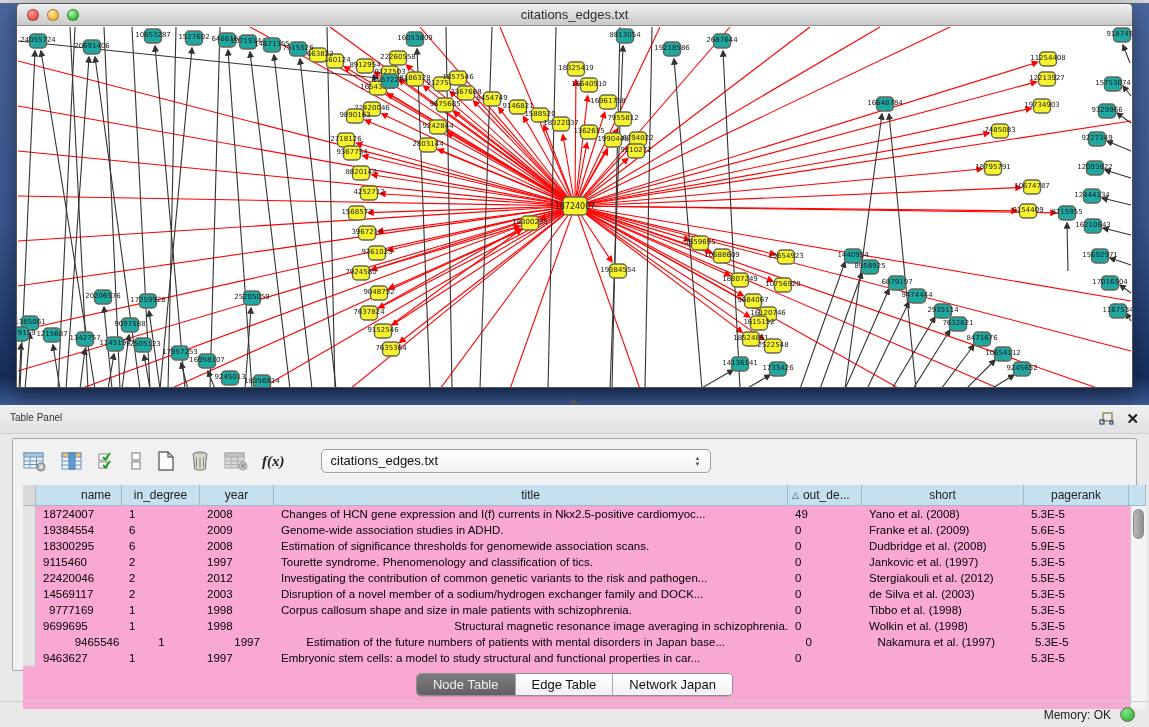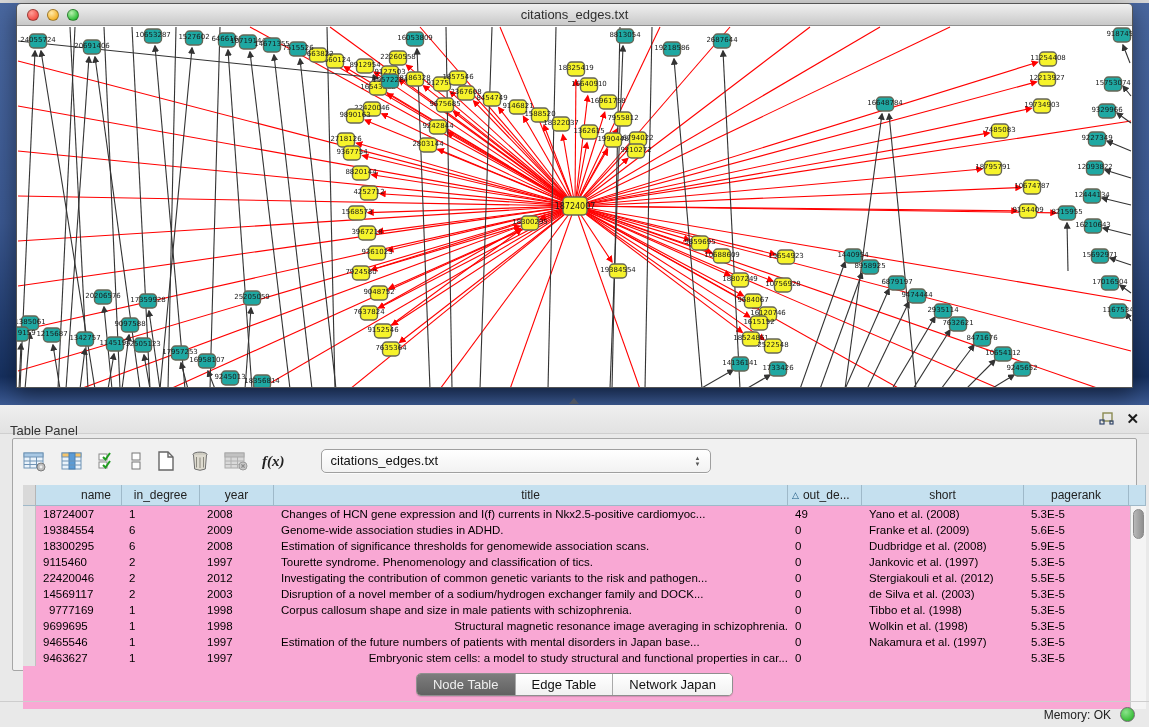--- a/index.html
+++ b/index.html
@@ -26,21 +26,21 @@
   .canvas svg { position:absolute; left:0; top:0; }
 
   .splitter { position:absolute; left:566px; top:398px; width:16px; height:7px; }
   .splitter i { display:block; margin:0 auto; width:0; height:0; border-left:5px solid transparent;
     border-right:5px solid transparent; border-bottom:6px solid #5a5a5a; opacity:.75; }
 
   
   .table-panel { position:absolute; left:0; top:405px; width:1149px; height:322px; background:#e9e9e9; }
   .panel-header { position:relative; height:29px; background:linear-gradient(#efefef,#e2e2e2);
     border-bottom:1px solid #cfcfcf; }
-  .panel-title { position:absolute; left:10px; top:18px; font-size:13px; color:#333; }
+  .panel-title { position:absolute; left:10px; top:7px; font-size:10px; color:#333; }
   .panel-header-btns { position:absolute; right:10px; top:5px; display:flex; gap:12px; align-items:center; }
   .xclose { font-size:15px; font-weight:bold; color:#1b1b1b; line-height:18px; cursor:default; }
 
   .content-box { position:absolute; left:12px; top:33px; width:1125px; height:233px;
     background:#f1f1f1; border:1px solid #a6a6a6; border-radius:2px; }
   .toolbar { position:relative; height:44px; display:flex; align-items:center; padding-left:10px; gap:14px; }
   .tb-icon { display:flex; align-items:center; justify-content:center; }
   .fx { font-family:"Liberation Serif", serif; font-style:italic; font-weight:bold; font-size:15px; color:#222; }
   .combo { margin-left:22px; width:390px; height:24px; background:linear-gradient(#ffffff,#f2f2f2);
     border:1px solid #9f9f9f; border-radius:5px; position:relative; font-size:13px; color:#111;
@@ -876,34 +876,34 @@
             <div class="tcell" style="width: 86px;">9699695</div>
             <div class="tcell" style="width: 78px;">1</div>
             <div class="tcell" style="width: 74px;">1998</div>
             <div class="tcell" style="width: 514px; text-align: right;">Structural magnetic resonance image averaging in schizophrenia.</div>
             <div class="tcell" style="width: 74px;">0</div>
             <div class="tcell" style="width: 162px;">Wolkin et al. (1998)</div>
             <div class="tcell" style="width: 105px;">5.3E-5</div>
           </div>
           <div class="trow">
             <div class="tcell tgutter" style="width: 13px;"></div>
-            <div class="tcell" style="width: 86px;">9465546</div>
+            <div class="tcell" style="width: 86px; margin-left: 32px;">9465546</div>
             <div class="tcell" style="width: 78px;">1</div>
             <div class="tcell" style="width: 74px;">1997</div>
             <div class="tcell" style="width: 514px;">Estimation of the future numbers of patients with mental disorders in Japan base...</div>
             <div class="tcell" style="width: 74px;">0</div>
             <div class="tcell" style="width: 162px;">Nakamura et al. (1997)</div>
             <div class="tcell" style="width: 105px;">5.3E-5</div>
           </div>
           <div class="trow">
             <div class="tcell tgutter" style="width: 13px;"></div>
             <div class="tcell" style="width: 86px;">9463627</div>
             <div class="tcell" style="width: 78px;">1</div>
             <div class="tcell" style="width: 74px;">1997</div>
-            <div class="tcell" style="width: 514px; text-align: right;">Embryonic stem cells: a model to study structural and functional properties in car...</div>
+            <div class="tcell" style="width: 514px;">Embryonic stem cells: a model to study structural and functional properties in car...</div>
             <div class="tcell" style="width: 74px;">0</div>
             <div class="tcell" style="width: 162px; margin-top: 29px;">Hescheler et al. (1997)</div>
             <div class="tcell" style="width: 105px;">5.3E-5</div>
           </div>
         </div>
       <div class="vscroll">
         <div class="vthumb"></div>
       </div>
     </div>
   </div>

